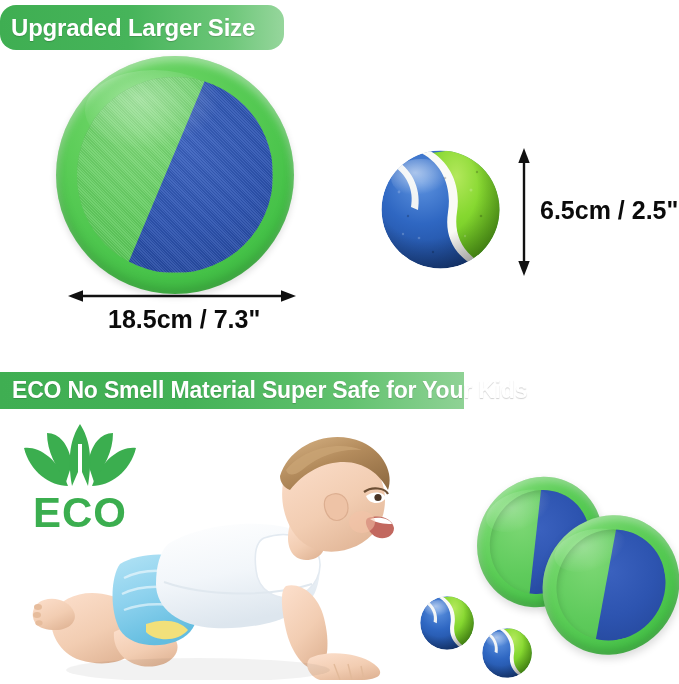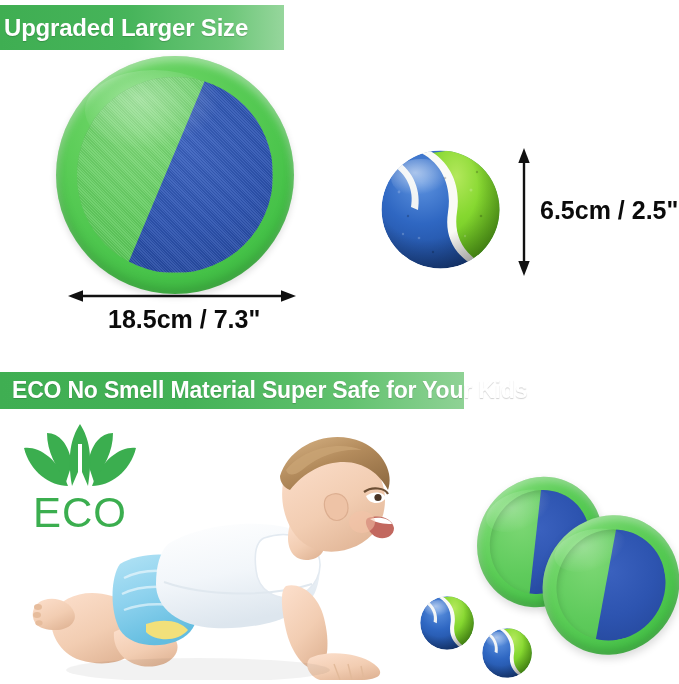--- a/index.html
+++ b/index.html
@@ -29,23 +29,24 @@
     font-weight: bold;
     letter-spacing: -0.2px;
     text-shadow: 0 1px 1px rgba(0,0,0,0.18);
     white-space: nowrap;
   }
   #banner-top {
     left: 0px;
     top: 5px;
     width: 284px;
     height: 45px;
-    padding-left: 4px;
+    padding-left: 11px;
     font-size: 24px;
     background: linear-gradient(to right, #3FAE52 0%, #46B45A 45%, #6CC678 80%, #96D69C 100%);
+    border-radius: 16px;
   }
   #banner-eco {
     left: 0px;
     top: 372px;
     width: 464px;
     height: 37px;
     padding-left: 12px;
     font-size: 23px;
     background: linear-gradient(to right, #3FAE52 0%, #44B257 40%, #62C26F 75%, #8FD295 100%);
   }
@@ -135,21 +136,21 @@
     height: 112px;
   }
   #eco-logo-text {
     position: absolute;
     left: 0;
     top: 68px;
     width: 116px;
     text-align: center;
     color: #3BAE4F;
     font-size: 42px;
-    font-weight: normal;
+    font-weight: bold;
     letter-spacing: 1px;
     line-height: 1;
   }
 
   
   #baby-photo {
     position: absolute;
     left: 28px;
     top: 418px;
     width: 372px;

